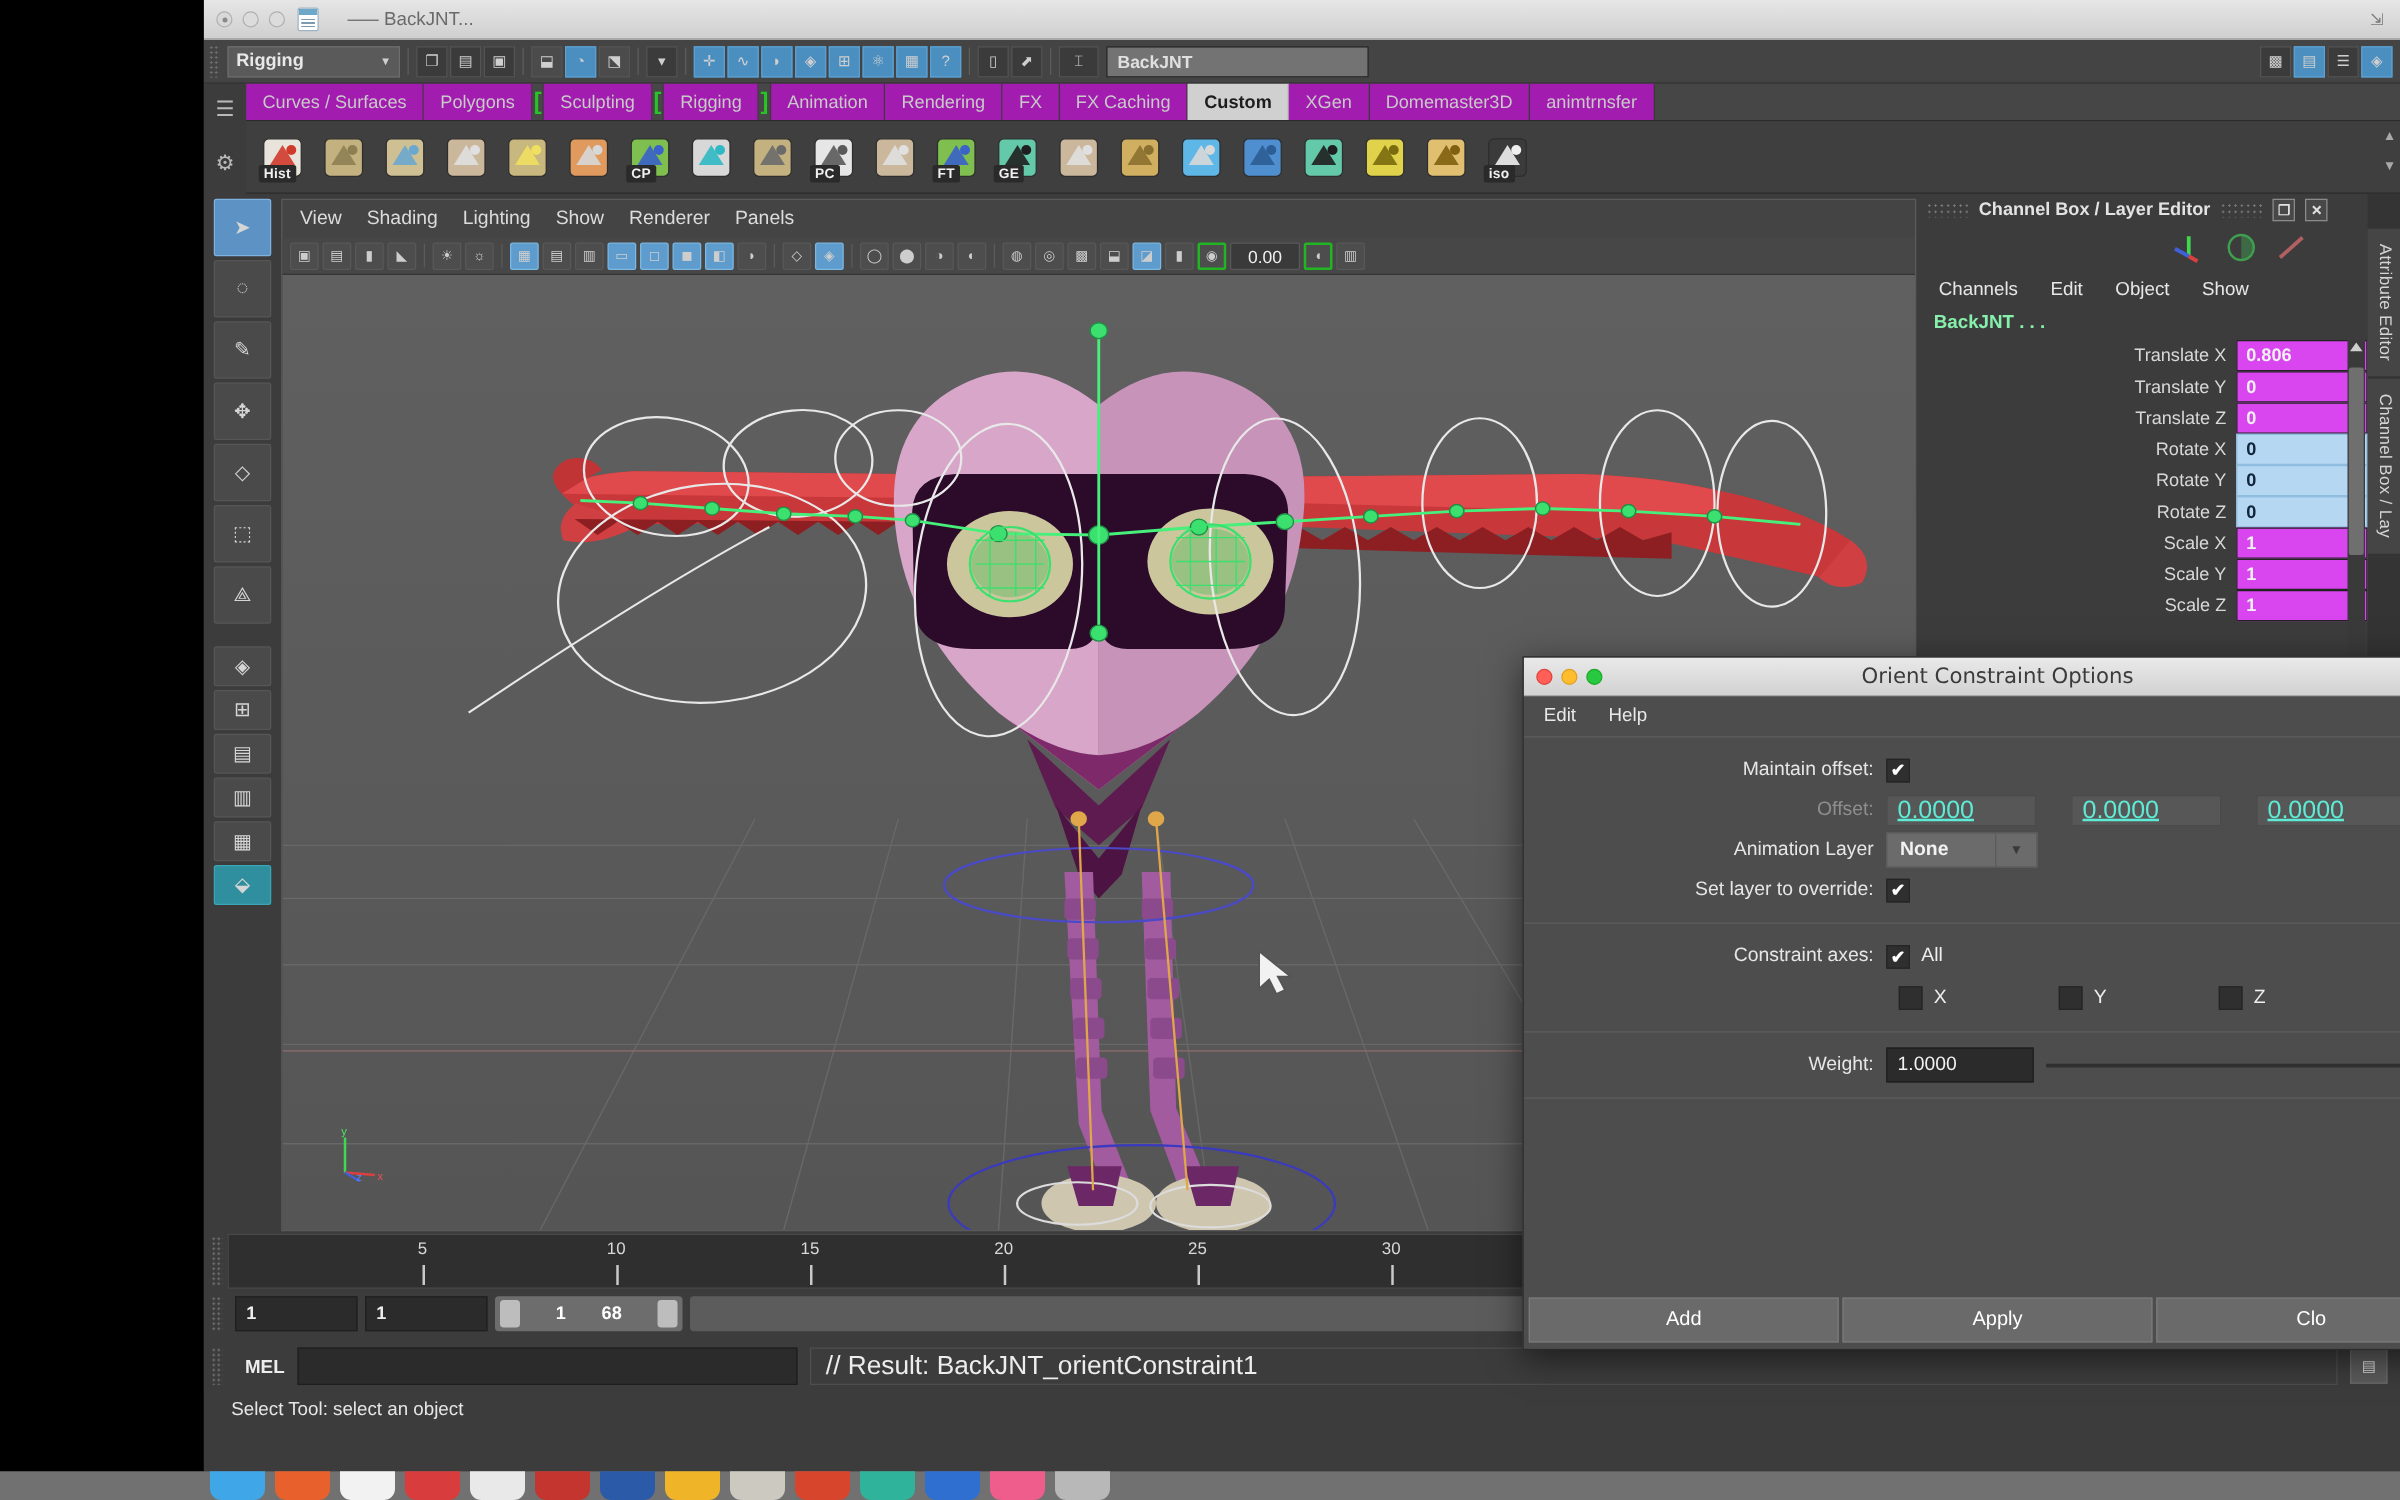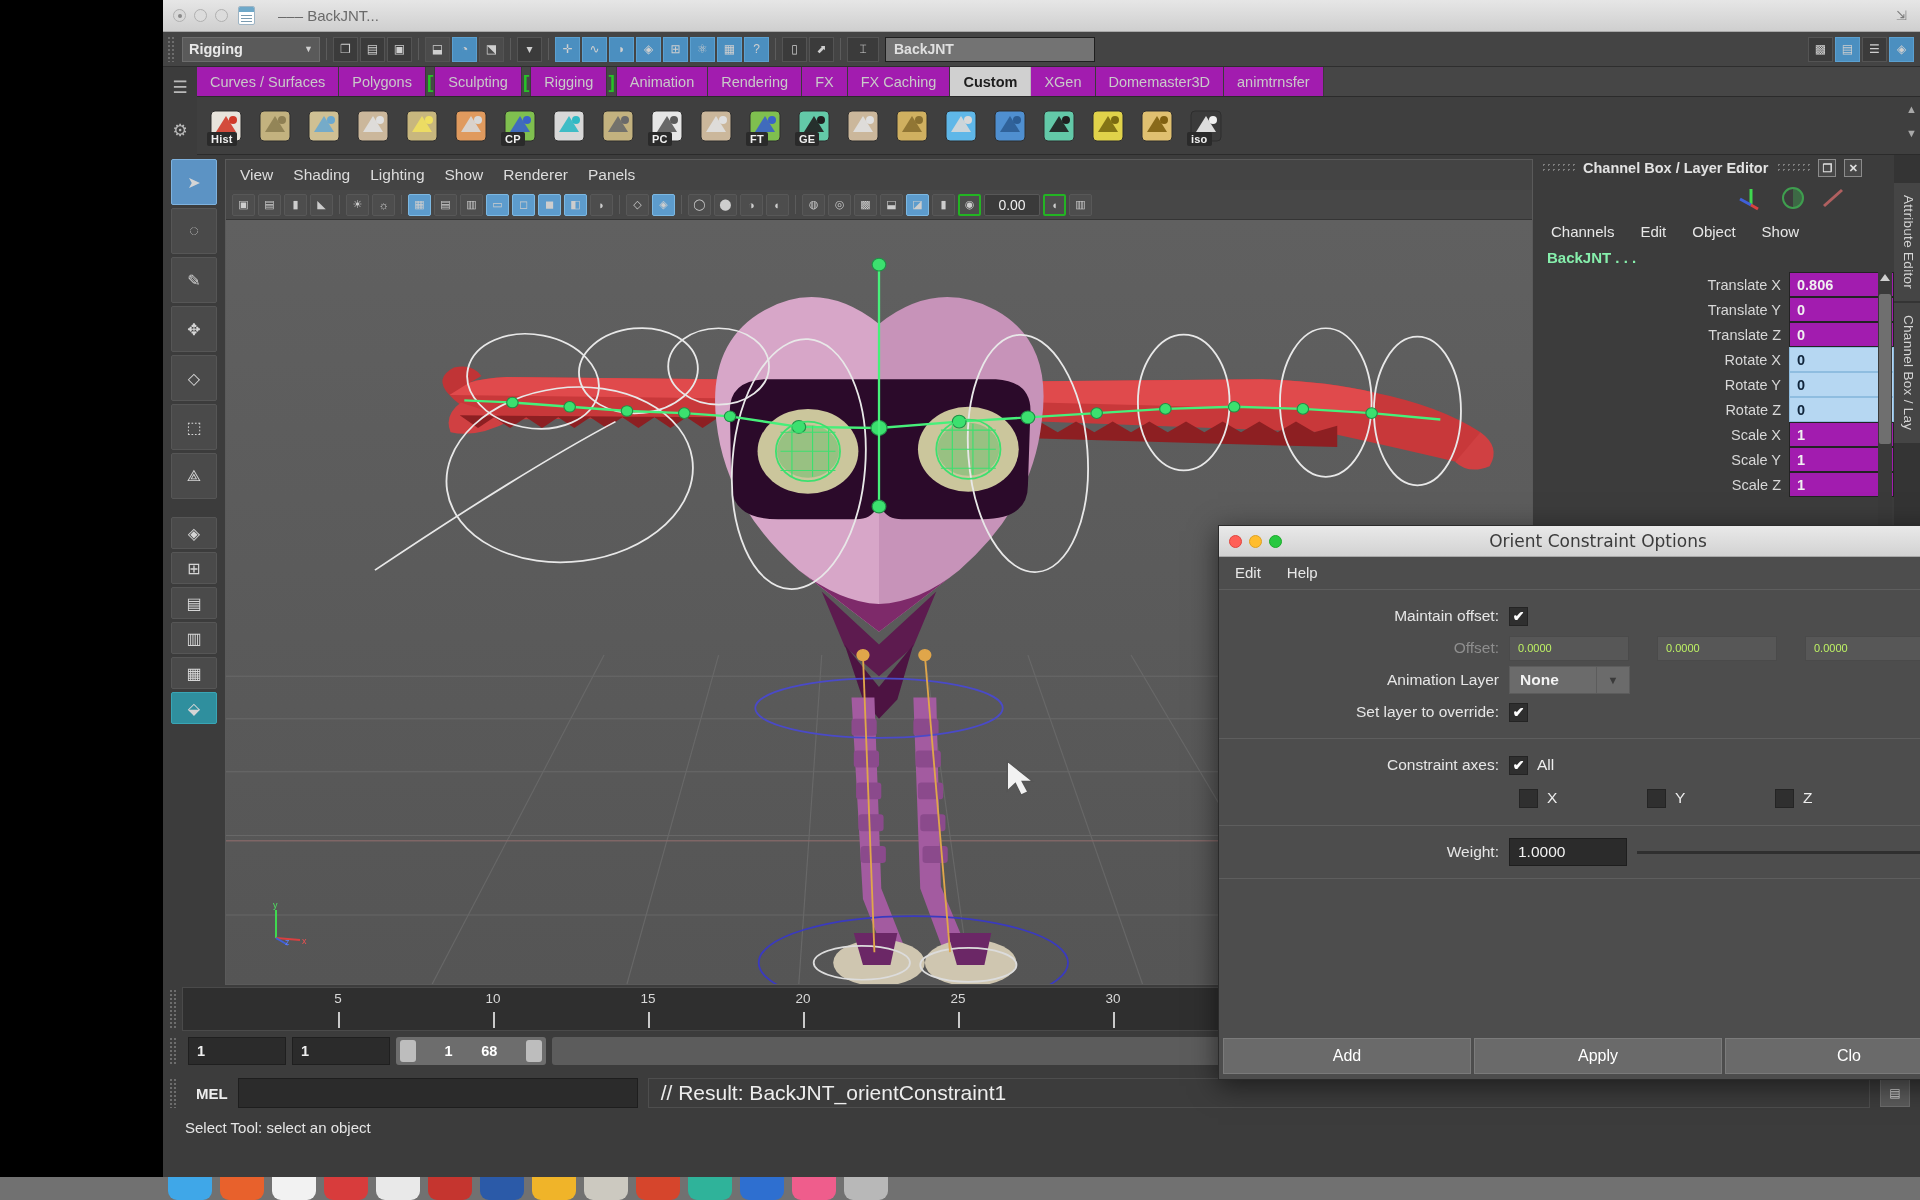--- a/index.html
+++ b/index.html
@@ -193,21 +193,21 @@
   .cb-iconrow { height: 34px; display: flex; align-items: center; justify-content: flex-end; gap: 14px; padding-right: 48px; }
   .cb-menu { height: 32px; display: flex; align-items: center; gap: 26px; padding-left: 16px; color: #e7e7e7; font-size: 15px; }
   .cb-objname { padding: 2px 0 6px 12px; color: #86efac; font-size: 15px; font-weight: bold; }
   .cb-rows { flex: 1; position: relative; overflow: hidden; }
   .cb-row { display: flex; height: 25px; align-items: stretch; }
   .cb-name {
     flex: 1; text-align: right; padding-right: 8px; color: #d8d8d8;
     font-size: 14.5px; display: flex; align-items: center; justify-content: flex-end;
   }
   .cb-val {
-    width: 105px; background: #a21caf; border: 1px solid #232323;
+    width: 105px; background: #d946ef; border: 1px solid #232323;
     color: #f0f0f0; font-size: 14.5px; display: flex; align-items: center;
     padding-left: 7px; font-weight: bold;
   }
   .cb-row.hl .cb-val { background: #b6d7f2; color: #10243a; border-color:#8fbde0; }
   .cb-scroll {
     position: absolute; right: 2px; top: 0; width: 14px; bottom: 0; background: #3a3a3a;
   }
   .cb-thumb { position: absolute; top: 22px; left: 1px; width: 12px; height: 150px; background: #6f6f6f; border-radius: 2px;}
   .cb-uparrow { position:absolute; top:2px; left:2px; width:0;height:0;border-left:5px solid transparent;border-right:5px solid transparent;border-bottom:7px solid #cfcfcf;}
   .sidetabs { width: 26px; background: #343434; display: flex; flex-direction: column; padding-top: 28px; }
@@ -290,21 +290,21 @@
   .flabel { width: 290px; text-align: right; padding-right: 10px; color: #e6e6e6; font-size: 15.5px; }
   .flabel.dim { color: #8e8e8e; }
   .chk {
     width: 19px; height: 19px; background: #2f2f2f; border: 1px solid #242424;
     display: flex; align-items: center; justify-content: center;
     color: #ffffff; font-size: 14px; font-weight: bold;
   }
   .chk.off { color: transparent; }
   .offfield {
     width: 120px; height: 25px; background: #575757; border: 1px solid #4a4a4a;
-    color: #bef264; font-size: 11px; display: flex; align-items: center; padding-left: 8px; margin-right: 28px;
+    color: #5eead4; font-size: 20px; display: flex; align-items: center; padding-left: 8px; margin-right: 28px; text-decoration: underline;
   }
   .dropdown {
     height: 28px; display: flex; align-items: stretch; margin-left: 0;
   }
   .dd-val {
     width: 88px; background: #6b6b6b; border: 1px solid #5c5c5c; color: #f2f2f2;
     font-size: 15.5px; font-weight: bold; display: flex; align-items: center; padding-left: 10px;
   }
   .dd-arrow {
     width: 33px; background: #6b6b6b; border: 1px solid #5c5c5c; border-left: none;

